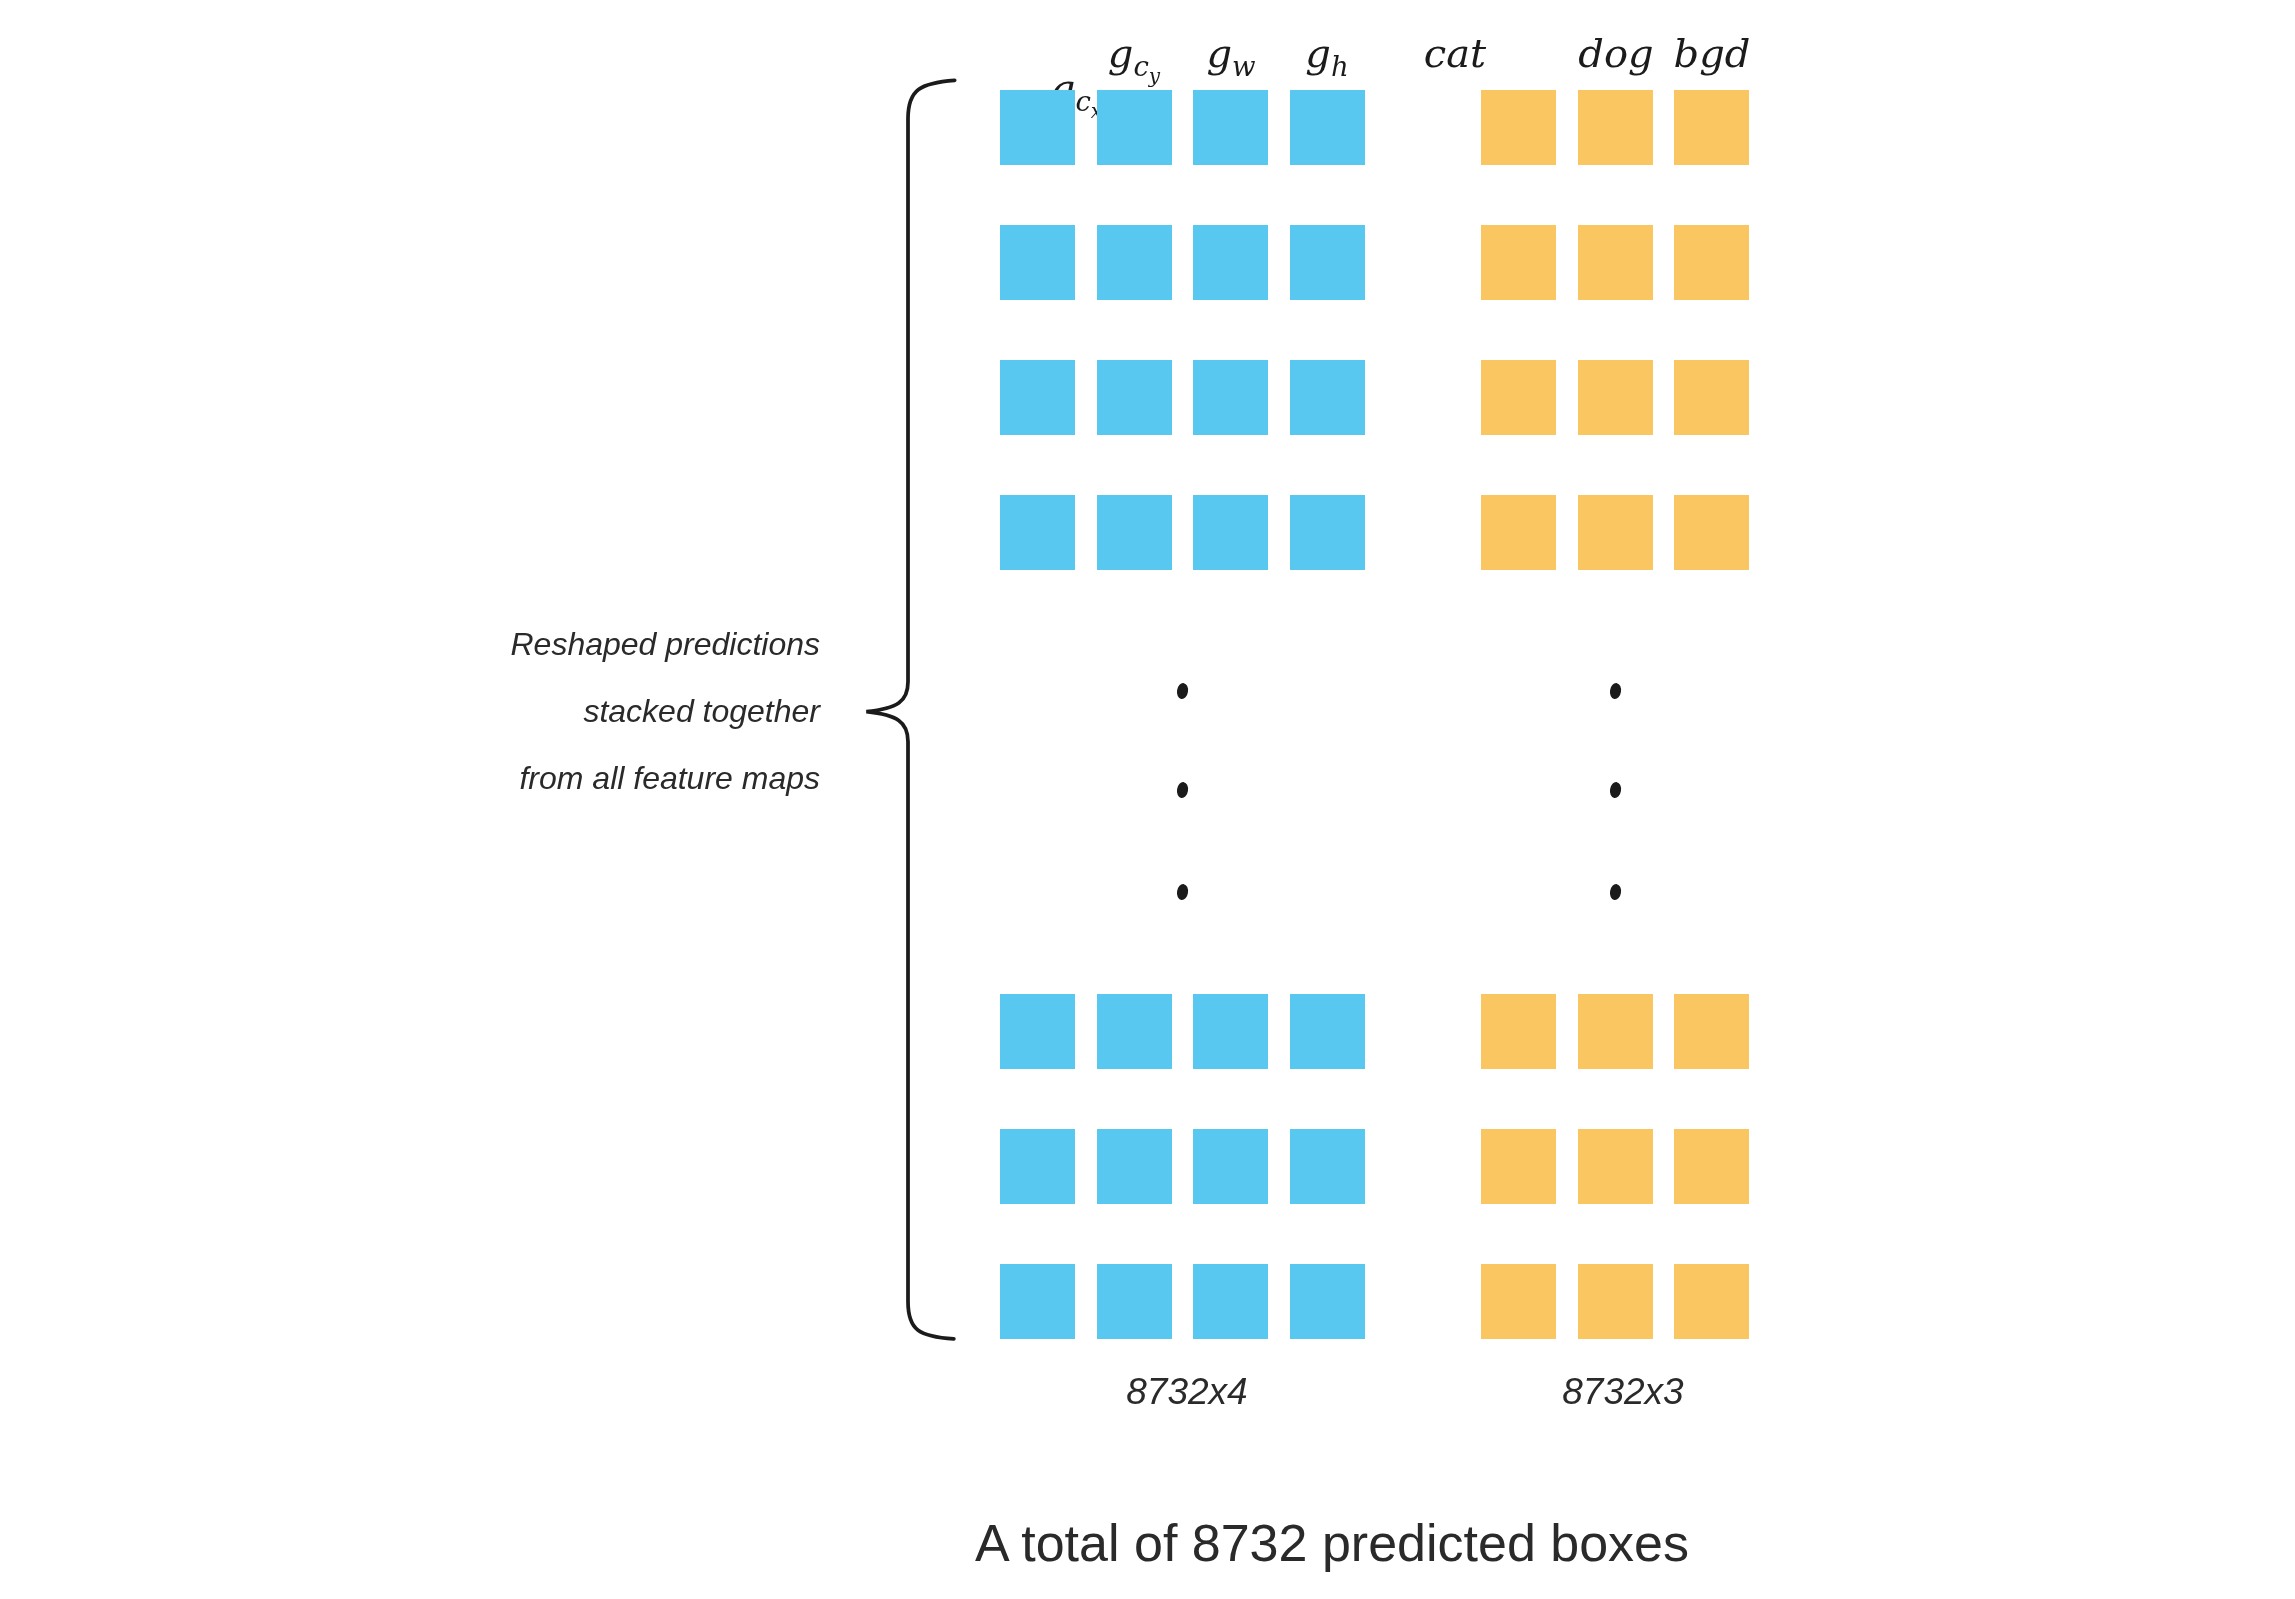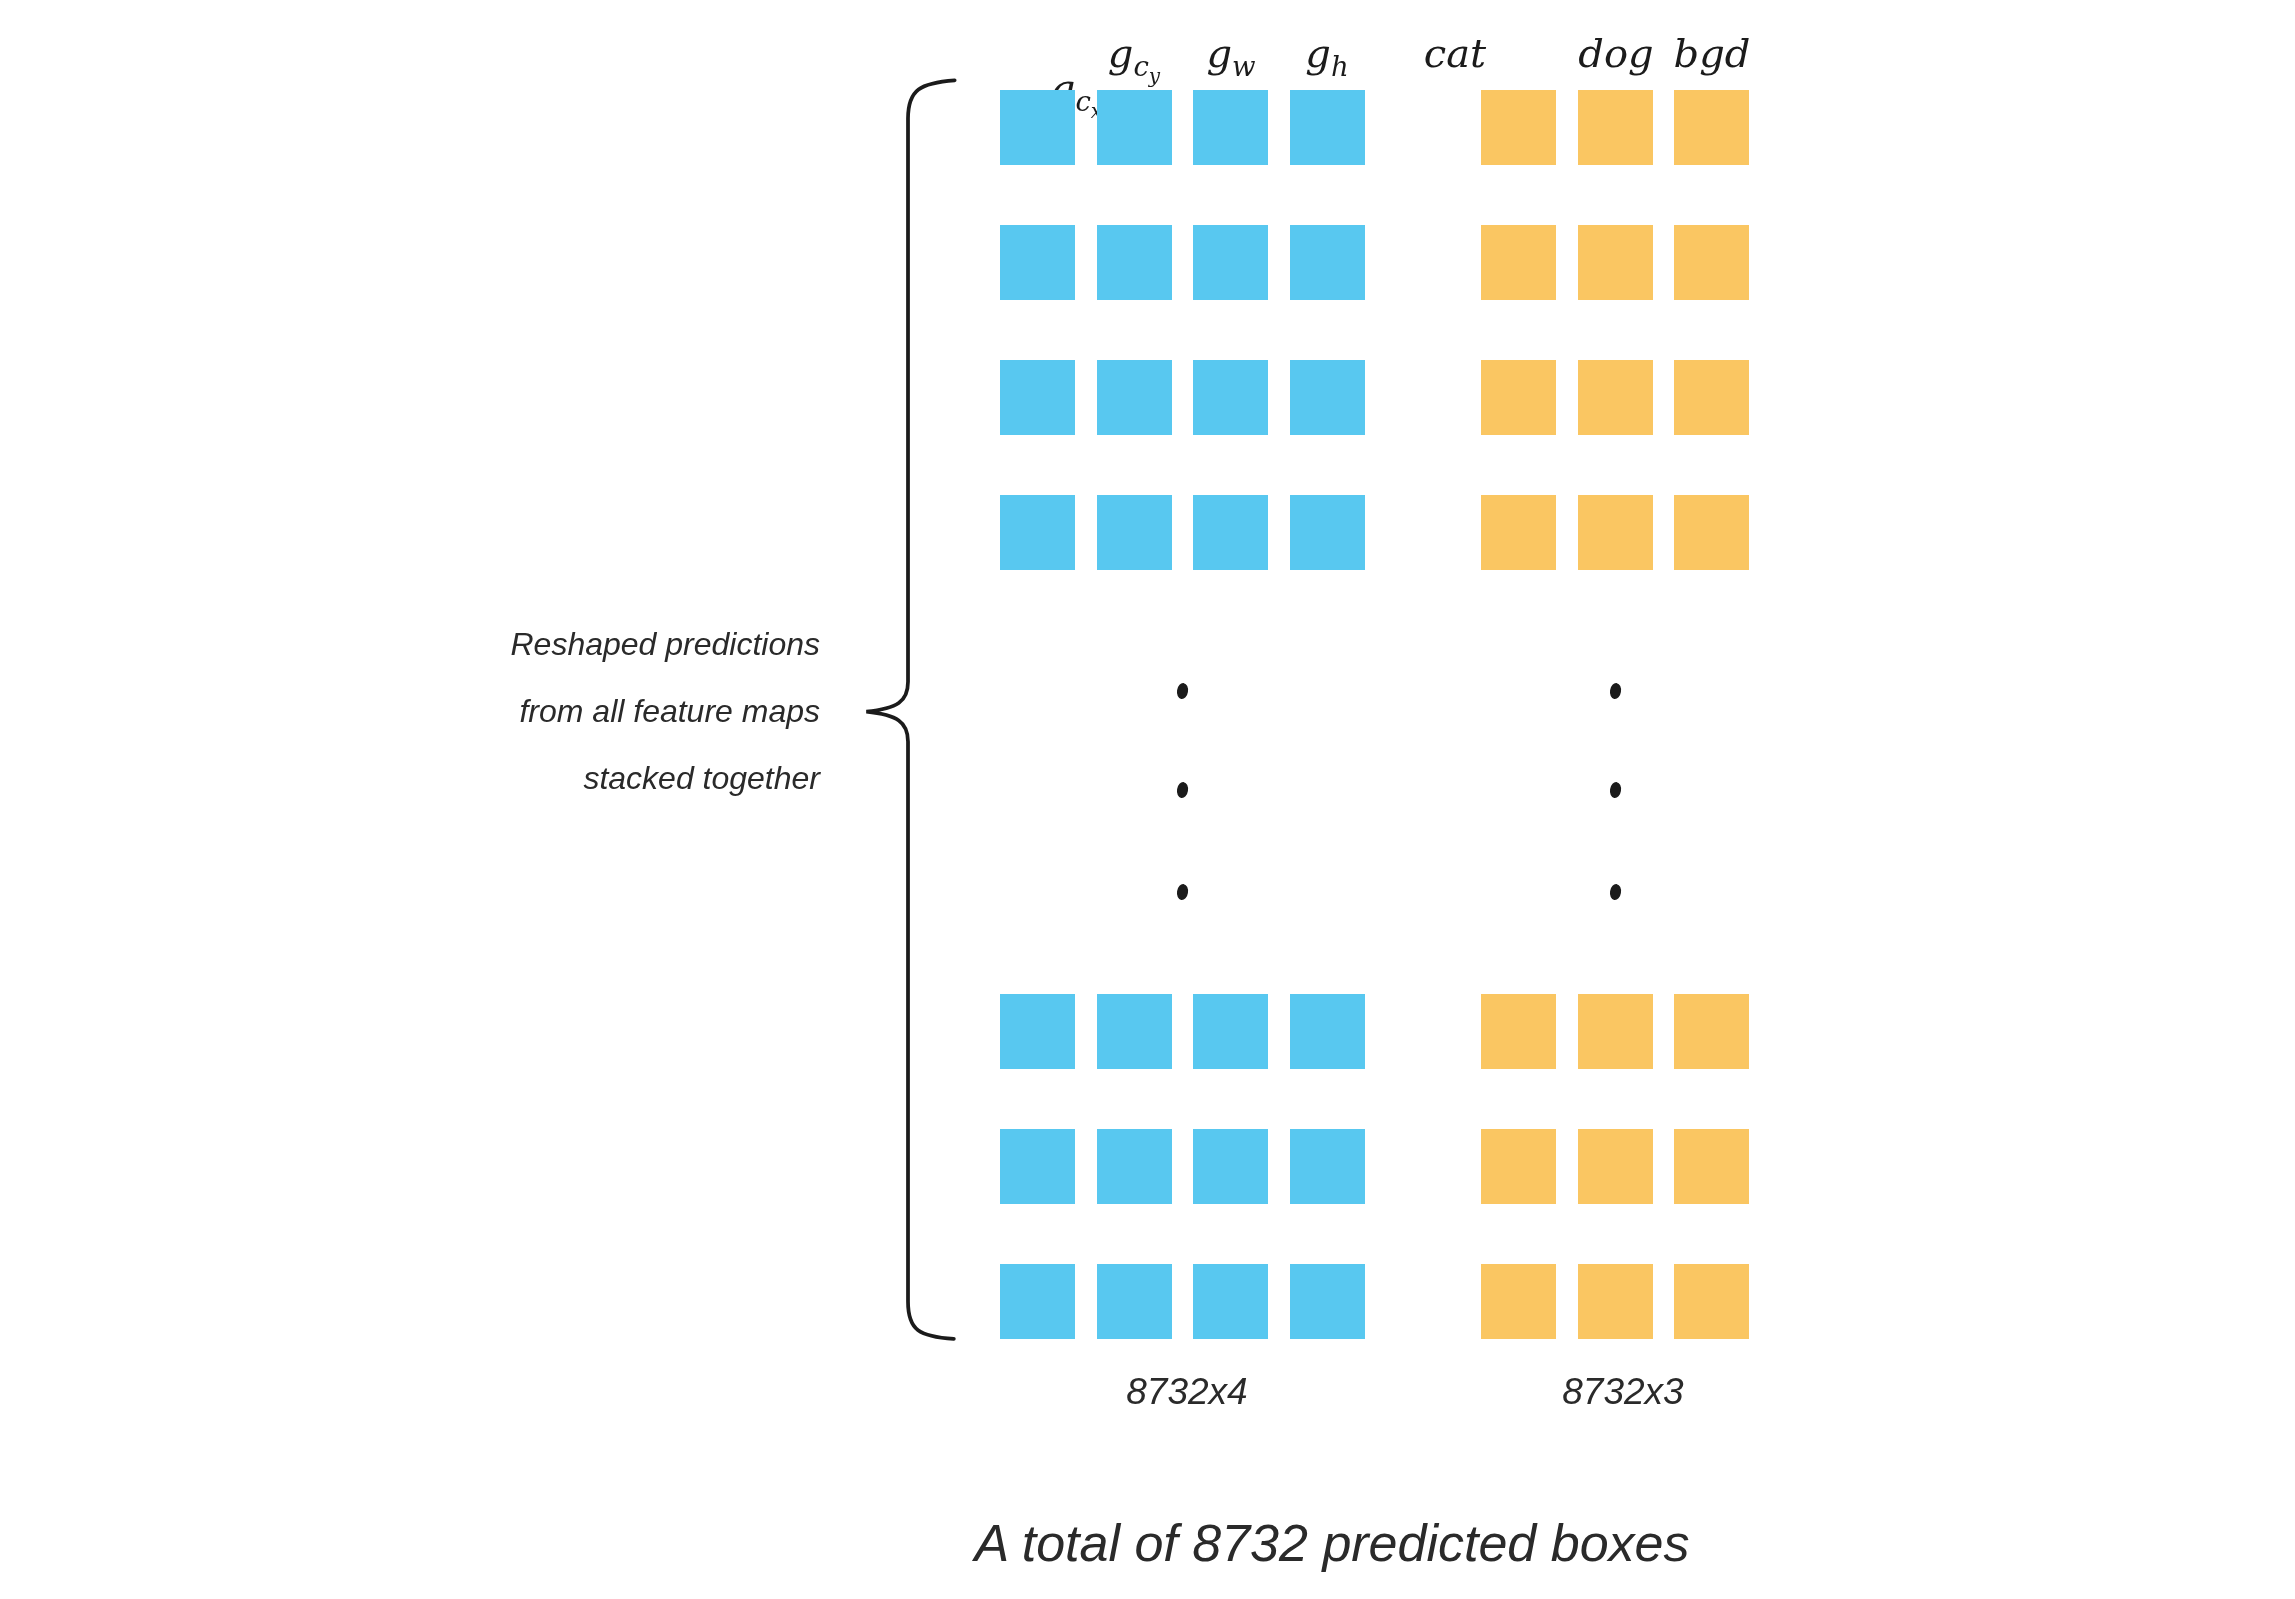--- a/index.html
+++ b/index.html
@@ -43,21 +43,21 @@
   .size-label{
     position:absolute;top:1371px;width:250px;
     text-align:center;
     font-style:italic;font-size:37px;
     color:var(--text,#2a2a2a);
     font-family:"Liberation Sans",sans-serif;
   }
   .caption{
     position:absolute;left:957px;top:1513px;width:750px;
     text-align:center;
-    font-style:italic;font-size:52px;
+    font-size:52px;
     color:var(--text,#2a2a2a);
     font-family:"Liberation Sans",sans-serif;
   }
 </style>
 </head>
 <body>
 
 <div class="canvas">
 
   <svg class="brace" width="2295" height="1600" viewBox="0 0 2755 1920">
@@ -65,22 +65,22 @@
              C 1105 99, 1090 107, 1090 142
              L 1090 818
              C 1090 842, 1077 850, 1040 854
              C 1077 858, 1090 866, 1090 890
              L 1090 1562
              C 1090 1597, 1104 1604, 1145 1607"></path>
   </svg>
 
   <div class="brace-text">
     <div>Reshaped predictions</div>
+    <div>stacked together</div>
     <div>from all feature maps</div>
-    <div>stacked together</div>
   </div>
 
   <div class="size-label" style="left:1062px">8732x4</div>
   <div class="size-label" style="left:1498px">8732x3</div>
 
   <div class="caption">A total of 8732 predicted boxes</div>
 
 <div class="col-label" style="left: 1005px; margin-top: 35px;"><span class="lbl-base">g</span><span class="lbl-sub">c</span><span class="lbl-subsub">x</span></div>
     <div class="col-label" style="left: 1063px;"><span class="lbl-base">g</span><span class="lbl-sub">c</span><span class="lbl-subsub">y</span></div>
     <div class="col-label" style="left: 1160px;"><span class="lbl-base">g</span><span class="lbl-sub">w</span></div>

